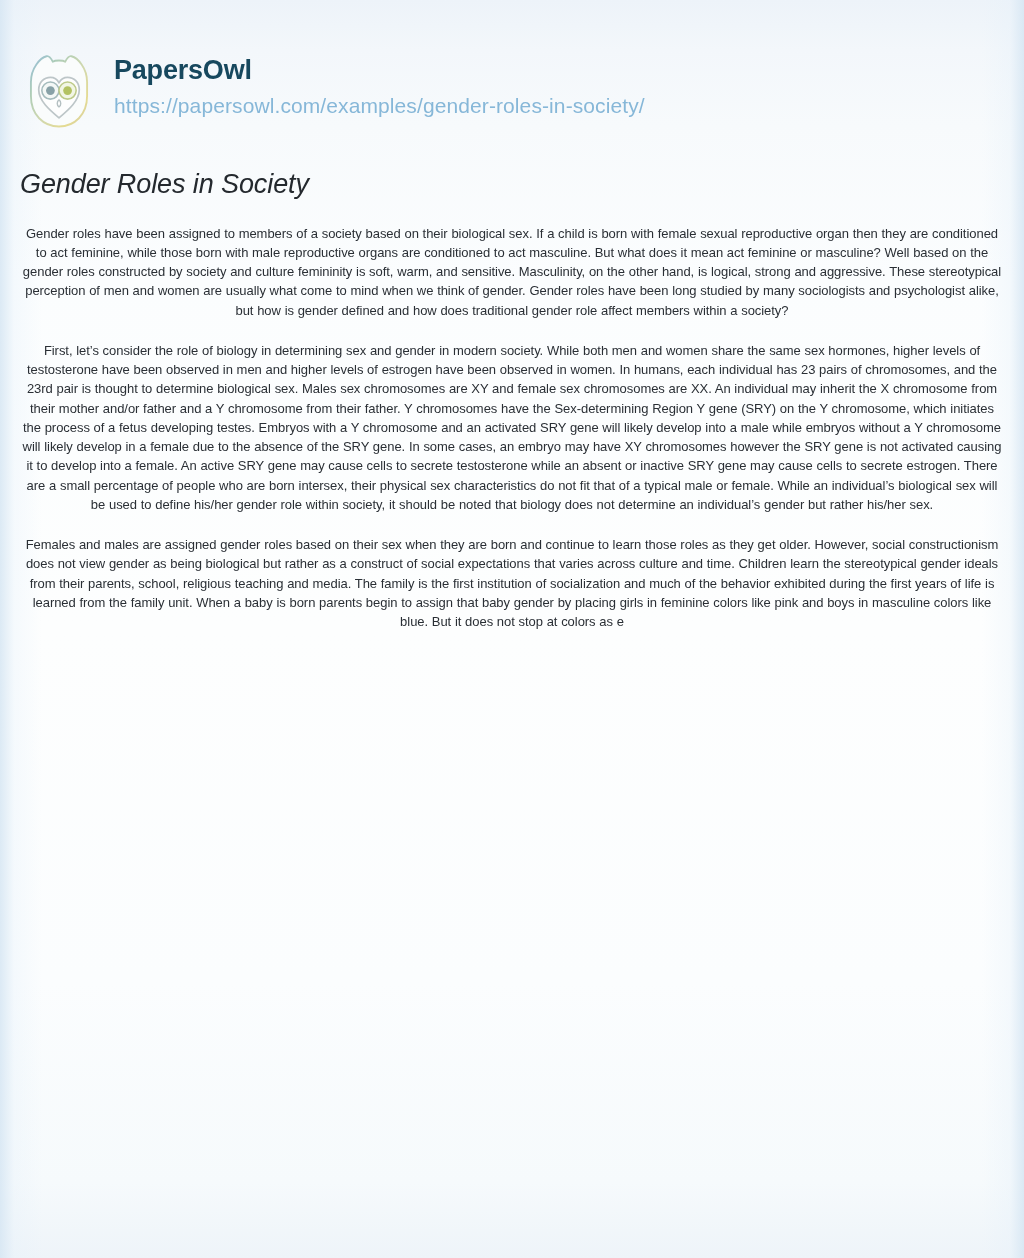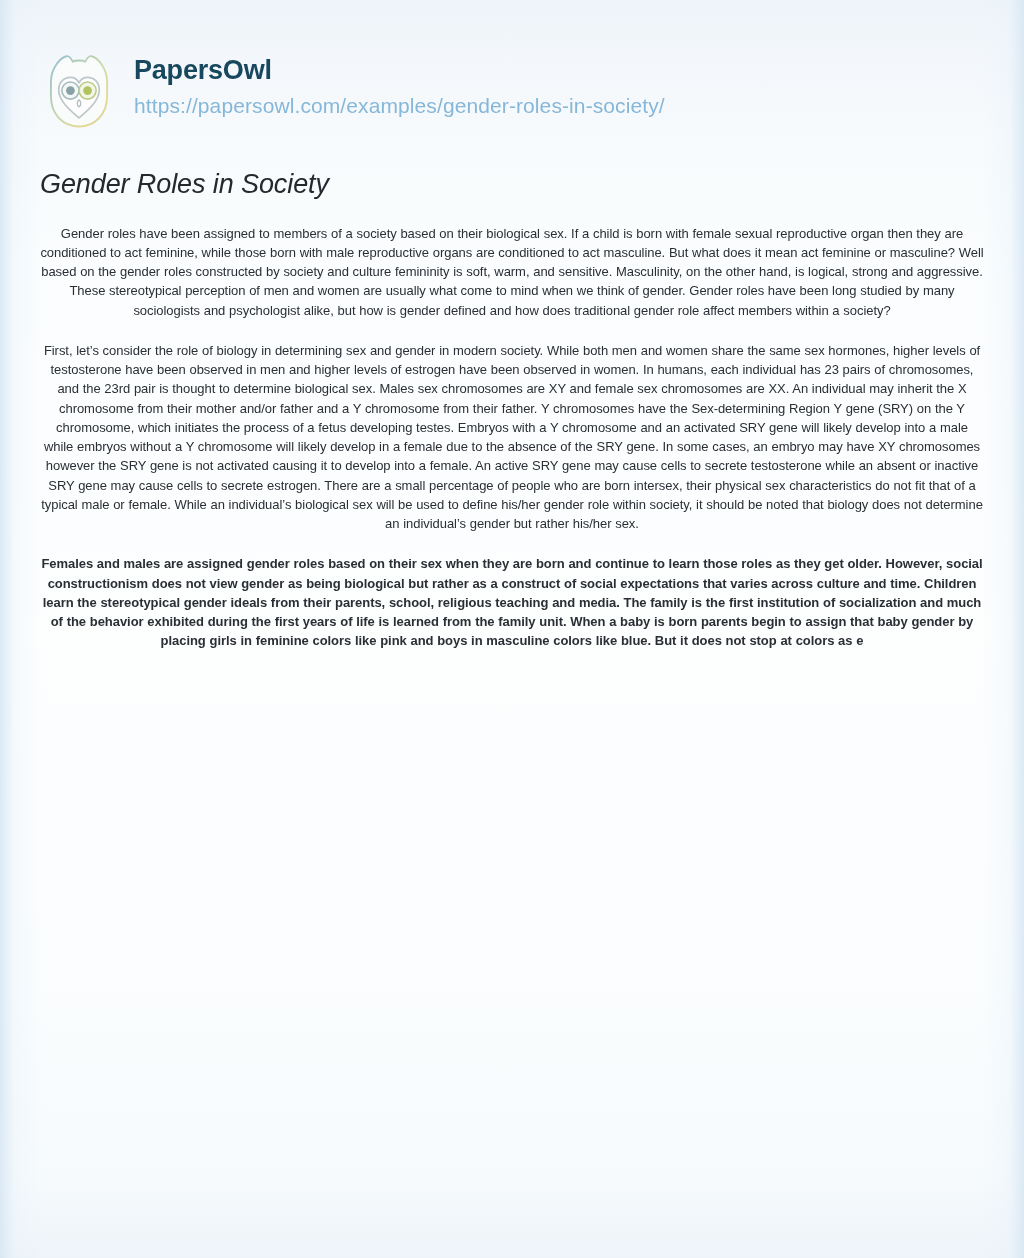--- a/index.html
+++ b/index.html
@@ -31,21 +31,21 @@
     inset: 0;
     pointer-events: none;
     background:
       linear-gradient(90deg, rgba(214,230,243,0.85) 0px, rgba(230,241,250,0.35) 14px, rgba(255,255,255,0) 42px),
       linear-gradient(270deg, rgba(214,230,243,0.85) 0px, rgba(230,241,250,0.35) 14px, rgba(255,255,255,0) 42px);
   }
 
   .content {
     position: relative;
     z-index: 2;
-    padding: 0 40px;
+    padding: 0 20px;
   }
 
   
   .brand {
     display: flex;
     align-items: center;
     padding-top: 46px;
     padding-bottom: 10px;
     gap: 16px;
   }
@@ -95,21 +95,20 @@
     font-size: 13px;
     line-height: 1.48;
     color: #2a2f35;
     margin: 0 0 21px 0;
     text-align: center;
     letter-spacing: -0.05px;
     word-spacing: 0.2px;
   }
   .article-body p:last-child {
     margin-bottom: 8px;
-    font-weight: bold;
   }
 </style>
 </head>
 <body>
 
 <div class="page">
   <div class="content">
 
     <header class="brand">
 

